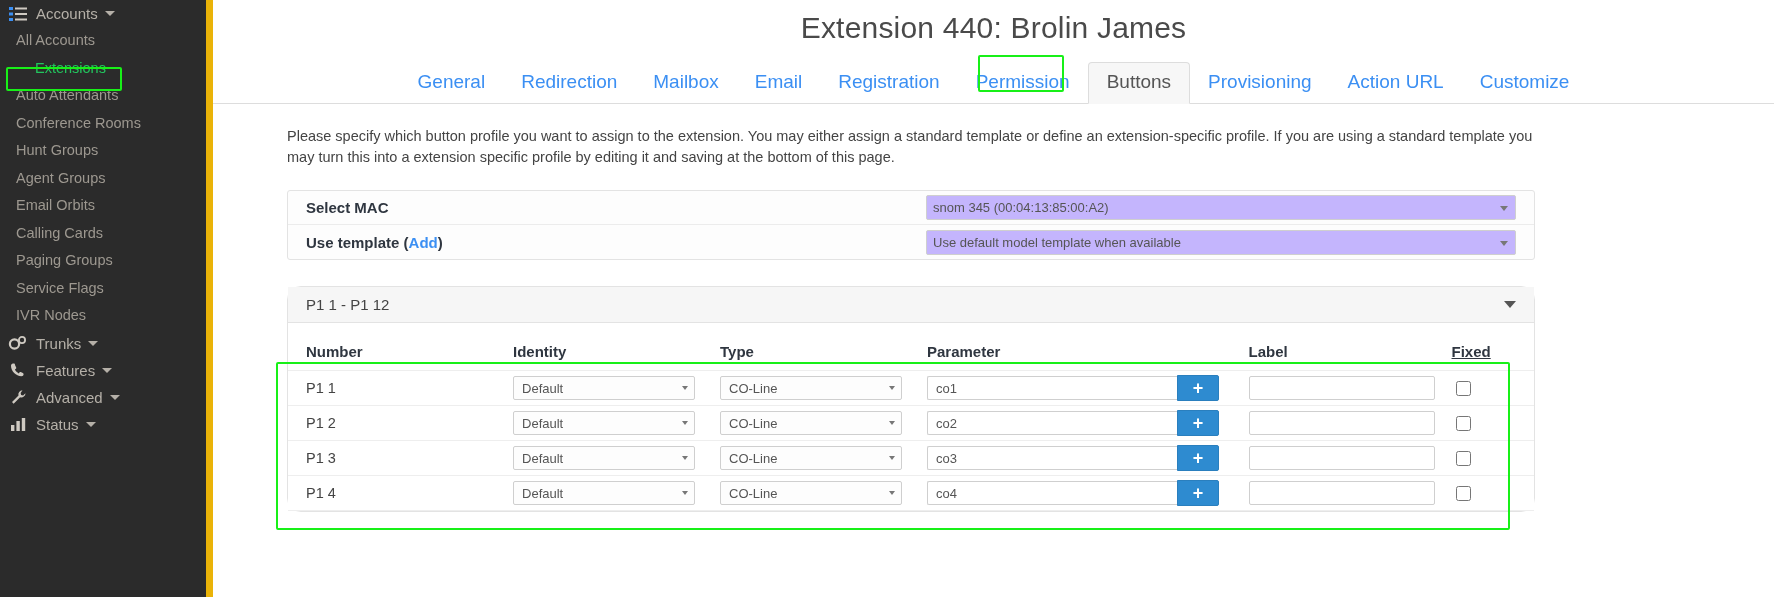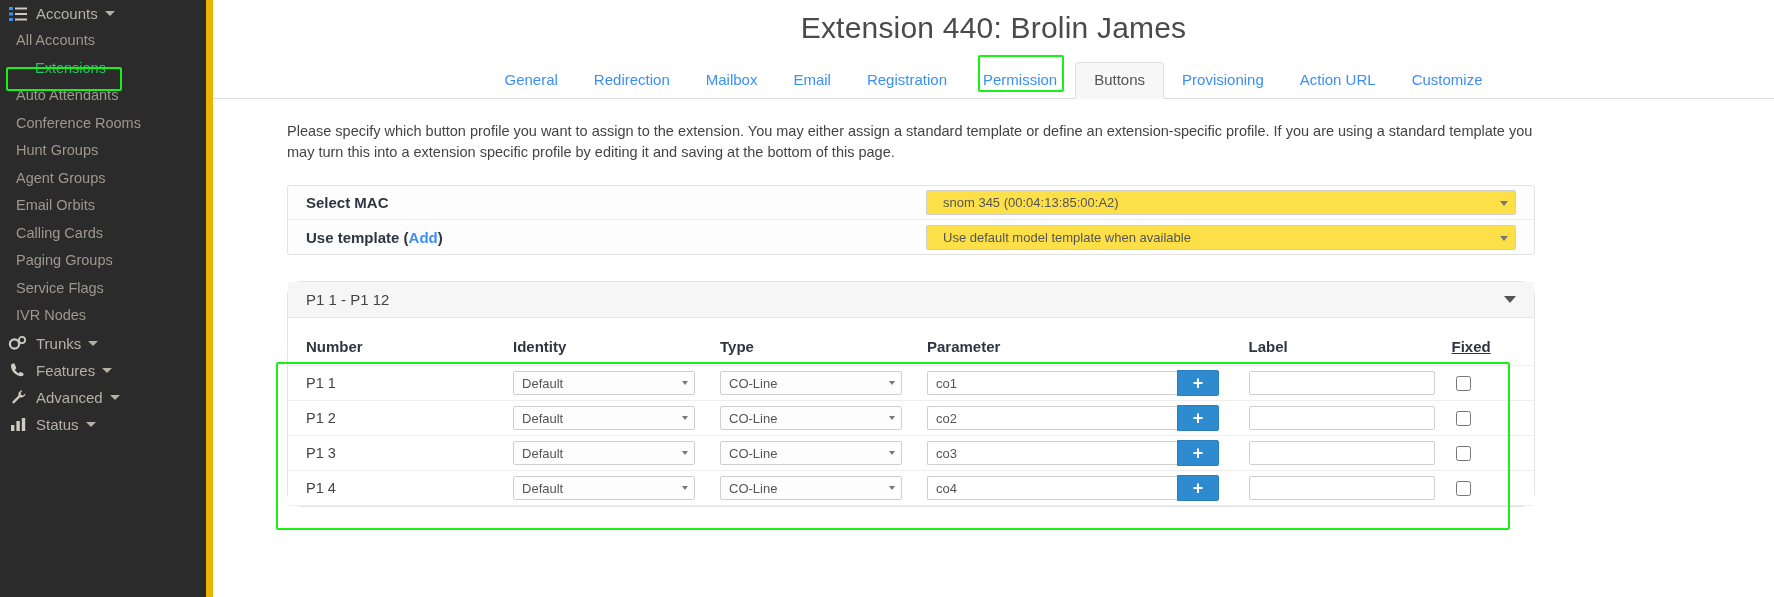--- a/index.html
+++ b/index.html
@@ -54,21 +54,21 @@
     text-align:center; font-size:30px; color:#4a4a4a;
     font-weight:400; margin:0; padding-top:8px; line-height:40px;
     letter-spacing:0.2px;
   }
   #tabs {
     display:flex; justify-content:center; align-items:flex-end;
     gap:0px; margin-top:14px; position:relative;
     border-bottom:1px solid #dddddd; padding-bottom:0;
   }
   .tab {
-    font-size:15px; color:#3b8ff3; padding:8px 18px 10px 18px;
+    font-size:19px; color:#3b8ff3; padding:8px 18px 10px 18px;
     cursor:pointer; white-space:nowrap;
   }
   .tab.active {
     color:#555555; background:#f7f7f7;
     border:1px solid #dddddd; border-bottom:1px solid #f7f7f7;
     border-radius:4px 4px 0 0; margin-bottom:-1px;
   }
 
   #content { padding:0 52px 0 52px; }
 
@@ -88,22 +88,22 @@
   }
   .form-row:last-child { border-bottom:none; }
   .form-label {
     width:620px; font-size:15px; font-weight:bold; color:#2f3640;
   }
   .form-label a { color:#3b8ff3; text-decoration:none; font-weight:bold; }
   .ctrl { flex:1; display:flex; }
   select.wide {
     width:100%; max-width:600px; height:25px;
     font-family:"Liberation Sans", sans-serif; font-size:13px;
-    color:#555; background:#fde047; border:1px solid #cfcfcf;
-    border-radius:2px; padding:2px 16px;
+    color:#555; background:#c4b5fd; border:1px solid #cfcfcf;
+    border-radius:2px; padding:2px 6px;
     -webkit-appearance:none; appearance:none;
   }
   .selwrap { position:relative; width:100%; max-width:600px; }
   .selwrap::after {
     content:""; position:absolute; right:8px; top:11px;
     width:0;height:0;border-left:4px solid transparent;border-right:4px solid transparent;
     border-top:5px solid #777; pointer-events:none;
   }
 
   .section-panel { margin:26px 0 0 22px; max-width:1248px; border:1px solid #e3e3e3; border-radius:14px; }

